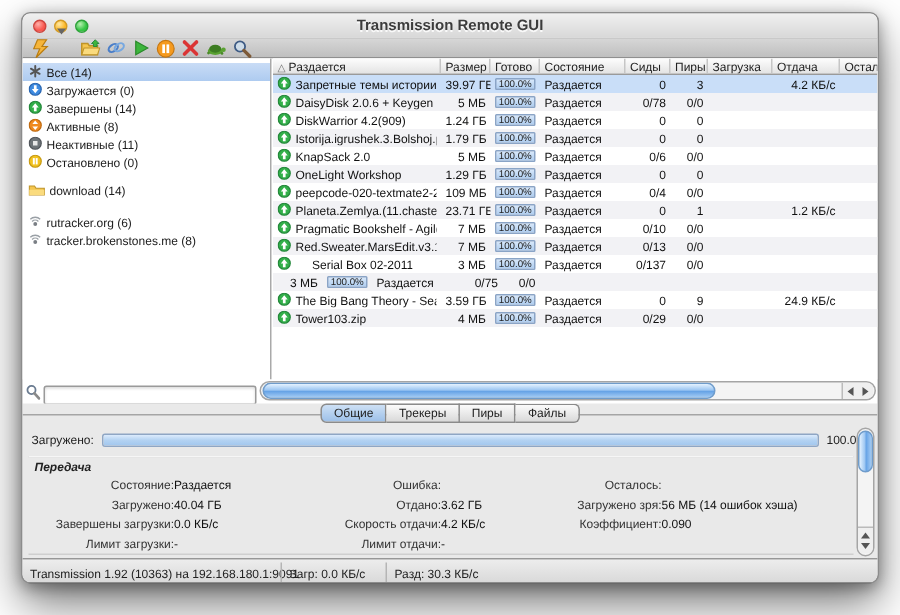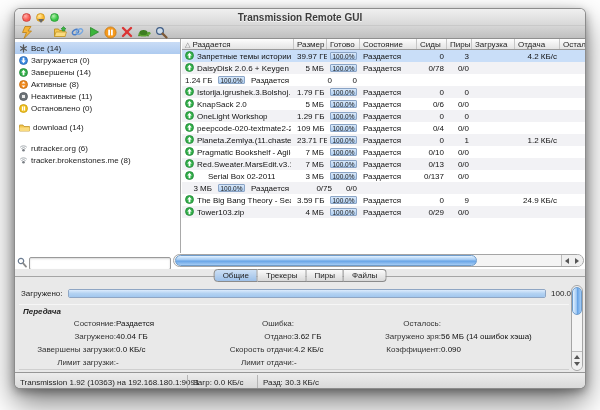--- a/index.html
+++ b/index.html
@@ -338,20 +338,27 @@
                 <div class="chip">100.0%</div>
               </div>
               <div class="td" style="width: 57px;">Раздается</div>
               <div class="td r" style="width: 30px;">0/78</div>
               <div class="td r" style="width: 25px;">0/0</div>
               <div class="td r" style="width: 43px;"></div>
               <div class="td r" style="width: 45px;"></div>
               <div class="td" style="width: 28px;"></div>
             </div>
             <div class="trow">
+              <div class="td name" style="width: 112px;">
+                <span><svg class="ci" width="9" height="9" viewBox="0 0 9 9">
+                    <circle cx="4.5" cy="4.5" r="4" fill="#33b04a" stroke="#23873a" stroke-width="0.8"></circle>
+                    <polygon points="4.5,1.8 6.8,4.6 5.4,4.6 5.4,7.2 3.6,7.2 3.6,4.6 2.2,4.6" fill="#fff"></polygon>
+                  </svg></span>
+                <span style="overflow: hidden; white-space: nowrap;">DiskWarrior 4.2(909)</span>
+              </div>
               <div class="td r" style="width: 33px;">1.24 ГБ</div>
               <div class="td chipwrap" style="width: 33px;">
                 <div class="chip">100.0%</div>
               </div>
               <div class="td" style="width: 57px;">Раздается</div>
               <div class="td r" style="width: 30px;">0</div>
               <div class="td r" style="width: 25px;">0</div>
               <div class="td r" style="width: 43px;"></div>
               <div class="td r" style="width: 45px;"></div>
               <div class="td" style="width: 28px;"></div>

